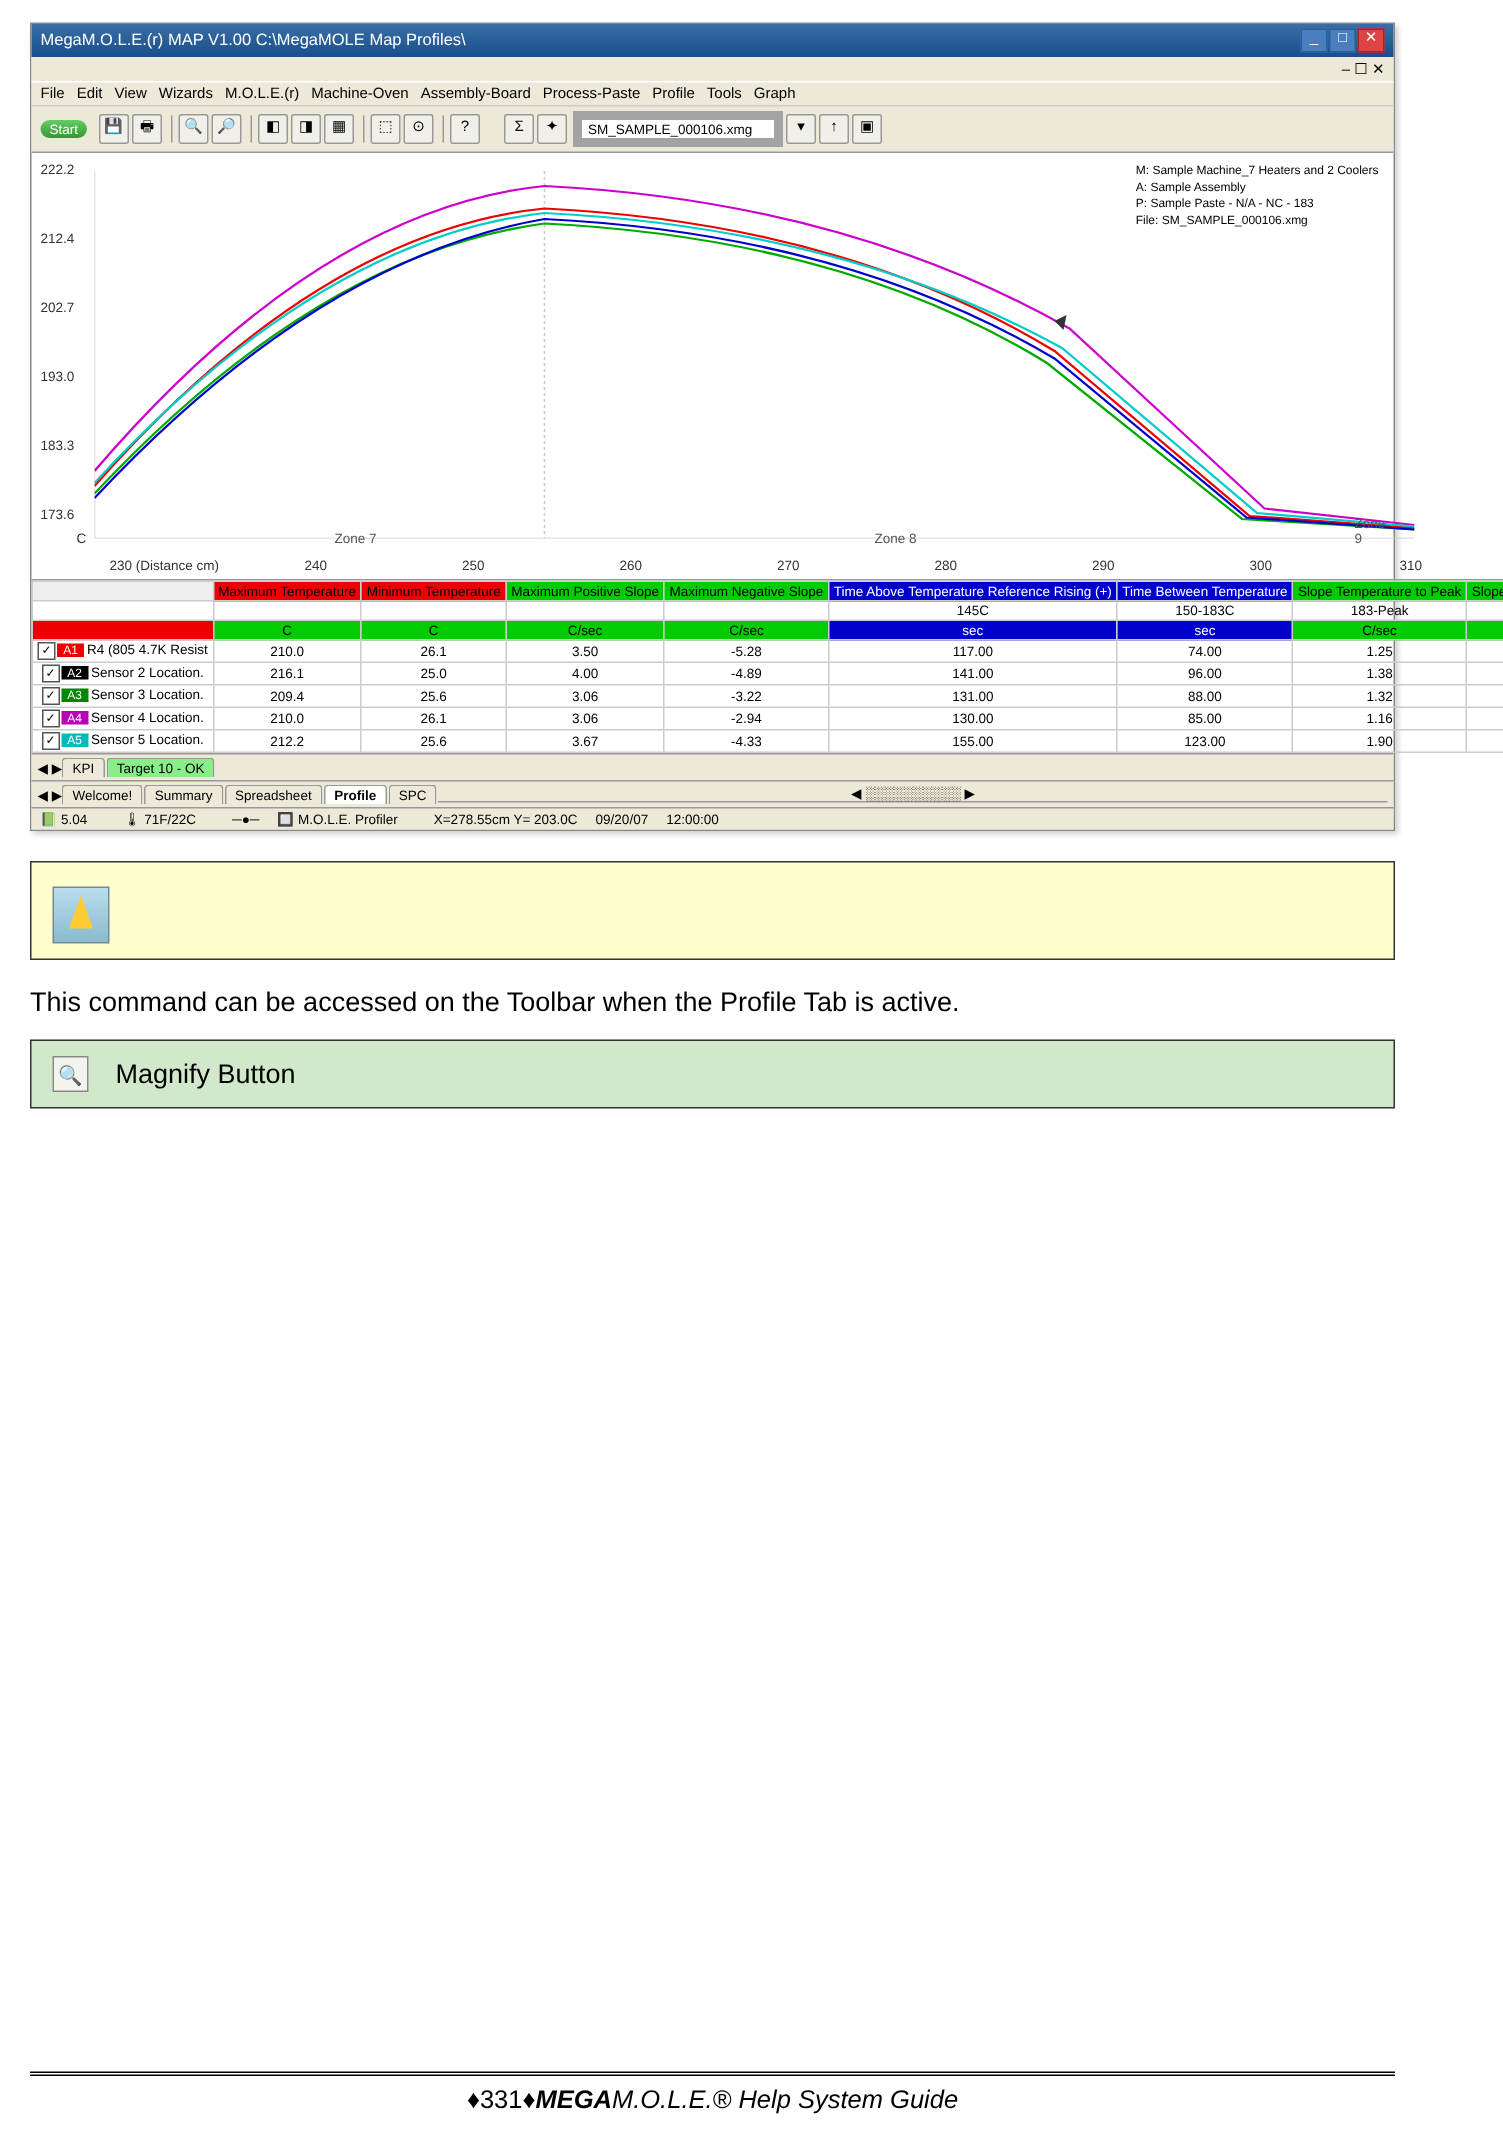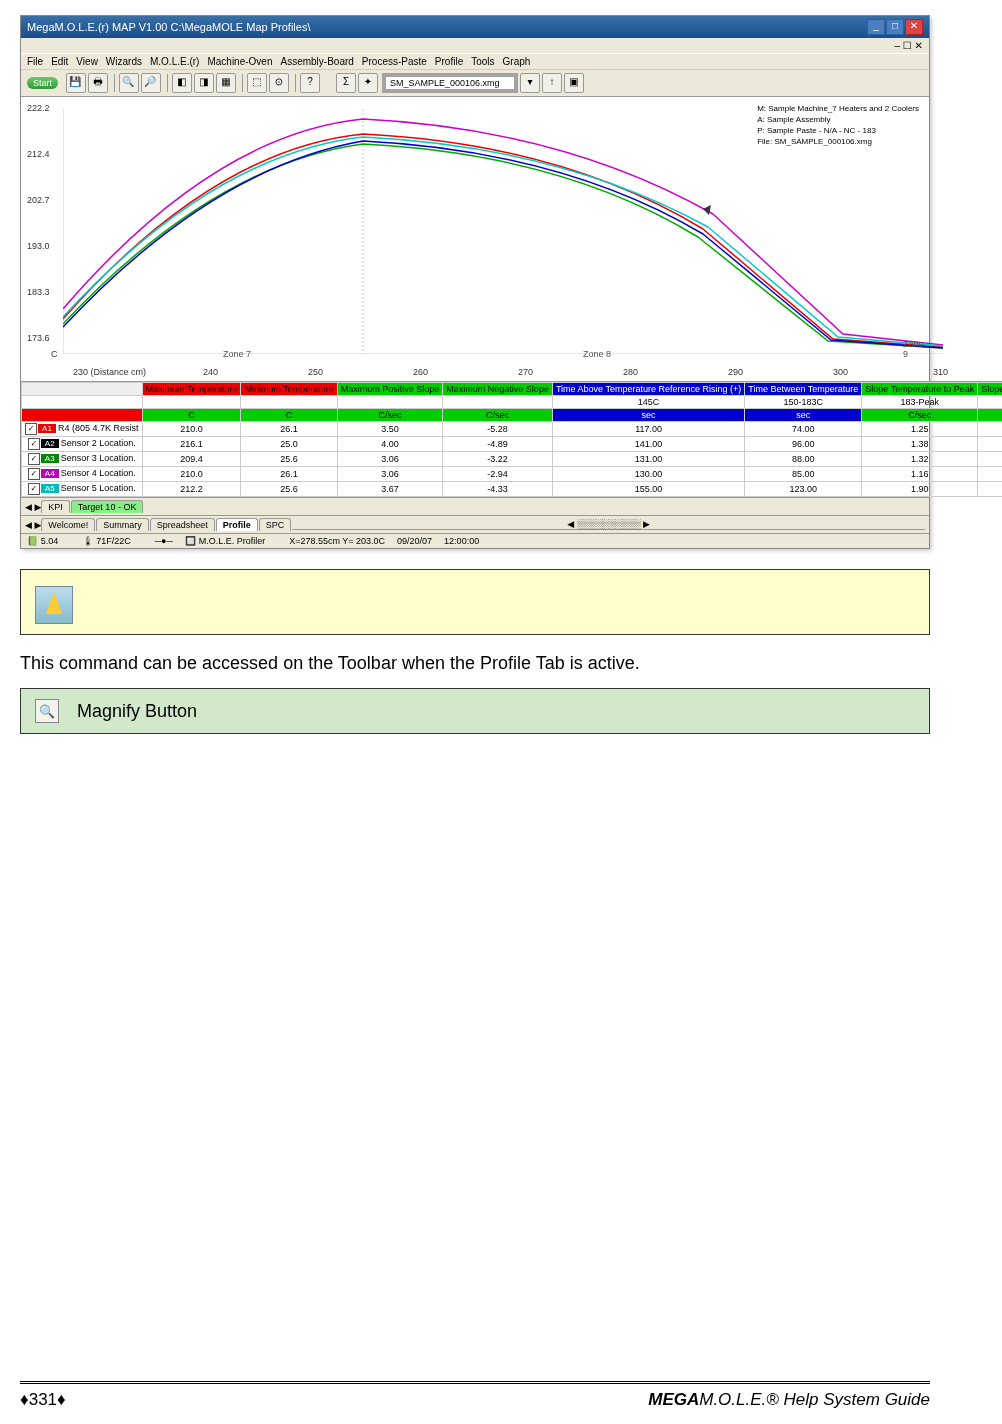--- a/index.html
+++ b/index.html
@@ -7,21 +7,21 @@
 .screenshot{border:1px solid #888;background:#fff;box-shadow:2px 2px 4px rgba(0,0,0,.2);margin-bottom:20px}
 .titlebar{background:linear-gradient(#3a6ea5,#1a4e8b);color:#fff;font-size:11px;padding:3px 6px;display:flex;justify-content:space-between;align-items:center}
 .titlebar .winbtns span{display:inline-block;width:16px;height:14px;background:#4a7ebf;border:1px solid #2a5e9f;margin-left:1px;text-align:center;line-height:12px;font-size:10px}
 .titlebar .winbtns span.close{background:#d44;border-color:#a22}
 .submenu{background:#ece9d8;font-size:10px;padding:2px 6px;display:flex;justify-content:space-between}
 .menubar{background:#ece9d8;font-size:10px;padding:2px 6px;border-top:1px solid #fff}
 .menubar span{margin-right:8px}
 .toolbar{background:#ece9d8;padding:3px 6px;border-top:1px solid #ccc;border-bottom:1px solid #999;display:flex;align-items:center;font-size:10px}
 .toolbar .btn{display:inline-block;width:18px;height:18px;border:1px solid #999;background:#f0f0e8;margin-right:2px;text-align:center;line-height:16px;font-size:10px;border-radius:2px}
 .toolbar .start{background:linear-gradient(#6c6,#393);color:#fff;border-radius:8px;padding:1px 6px;font-size:9px;margin-right:8px}
-.toolbar .combo{border:4px solid #a3a3a3;background:#fff;padding:1px 4px;margin:0 2px;font-size:9px;display:inline-block;min-width:120px}
+.toolbar .combo{border:6px solid #a3a3a3;background:#fff;padding:1px 4px;margin:0 2px;font-size:9px;display:inline-block;min-width:120px}
 .toolbar .sep{display:inline-block;width:1px;height:18px;background:#999;margin:0 4px}
 .graph-area{background:#fff;height:280px;position:relative;margin:2px}
 .graph-area .ylab{position:absolute;left:4px;font-size:9px;color:#333}
 .graph-area .xlab{position:absolute;bottom:2px;font-size:9px;color:#333}
 .graph-area .info{position:absolute;right:8px;top:4px;font-size:8px;line-height:11px;color:#000}
 .graph-area svg{position:absolute;left:40px;top:10px}
 .zone{position:absolute;bottom:20px;font-size:9px;color:#555}
 .table-wrap{font-size:9px;border-top:1px solid #999}
 .table-wrap table{width:100%;border-collapse:collapse}
 .table-wrap th,.table-wrap td{border:1px solid #ccc;padding:1px 3px;text-align:center;white-space:nowrap}
@@ -38,21 +38,21 @@
 .tabs .tab.active{background:#fff;font-weight:bold}
 .tabs .tab.green{background:#8e8}
 .statusbar{background:#ece9d8;font-size:9px;padding:2px 6px;border-top:1px solid #999;display:flex;}
 .statusbar span{margin-right:12px}
 .note-box{border:1px solid #333;background:#ffffce;padding:10px 14px;display:flex;align-items:flex-start;margin:18px 0;font-size:18px;line-height:24px}
 .note-box .icon{width:36px;height:36px;margin-right:16px;margin-top:6px;flex-shrink:0;background:linear-gradient(#bde,#8bc);border:1px solid #789;position:relative}
 .note-box .icon::after{content:"";position:absolute;left:10px;top:5px;width:0;height:0;border-left:8px solid transparent;border-right:8px solid transparent;border-bottom:22px solid #fc3}
 .body-text{font-size:18px;margin:14px 0}
 .green-box{border:1px solid #333;background:#d2e8ca;padding:10px 14px;display:flex;align-items:center;font-size:18px}
 .green-box .mag-icon{width:22px;height:22px;border:1px solid #888;background:#f4f4ee;margin-right:18px;display:flex;align-items:center;justify-content:center;font-size:13px;color:#46a}
-.footer{border-top:3px double #000;margin:0 20px;padding:6px 0 14px;display:flex;justify-content:space-between;font-size:17px;position:absolute;bottom:0;left:0;right:0}
+.footer{border-top:3px double #000;margin:0 20px;padding:6px 0 14px;display:flex;justify-content:center;font-size:17px;position:absolute;bottom:0;left:0;right:0}
 .footer .pg{font-family:Arial}
 .footer .guide b{font-weight:bold;font-style:italic}
 .footer .guide i{}
 .page-outer{position:relative;min-height:1424px;width:950px}
 .table-flex{display:flex}
 .green-row td{background:#0c0}
 .chk{display:inline-block;width:10px;height:10px;border:1px solid #555;background:#fff;font-size:8px;line-height:9px;margin-right:1px}
 </style>
 </head>
 <body>

